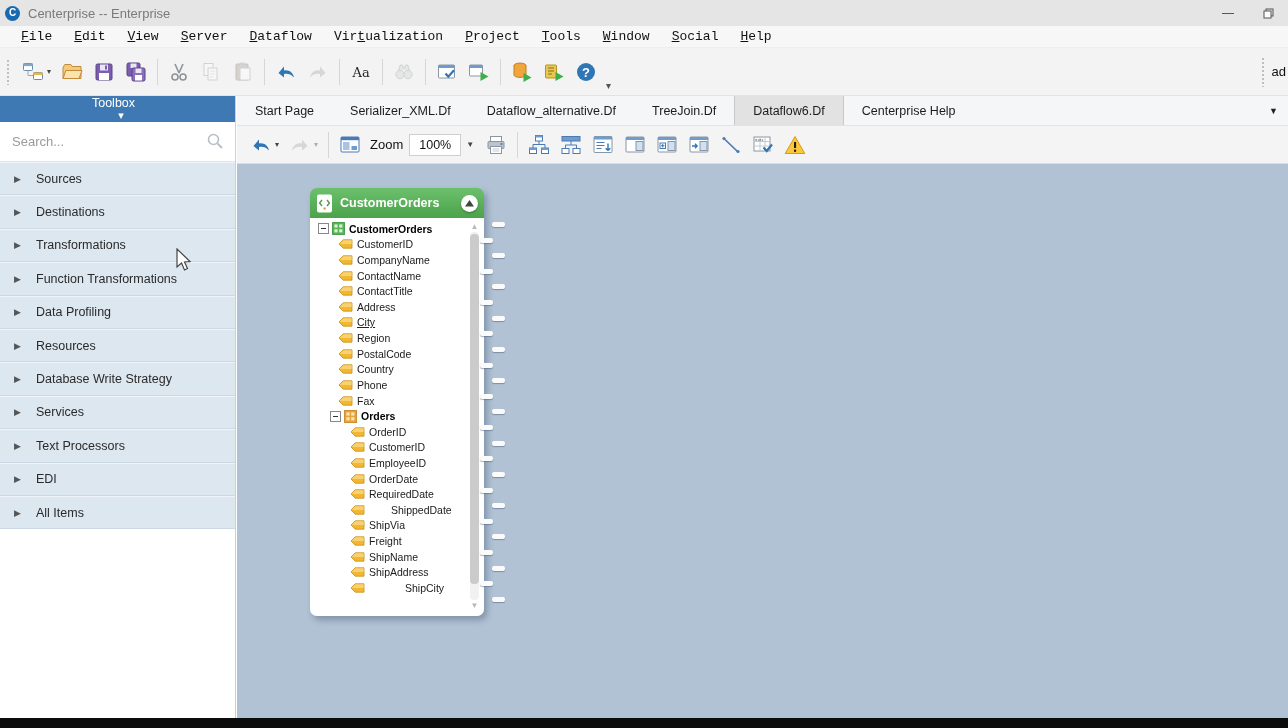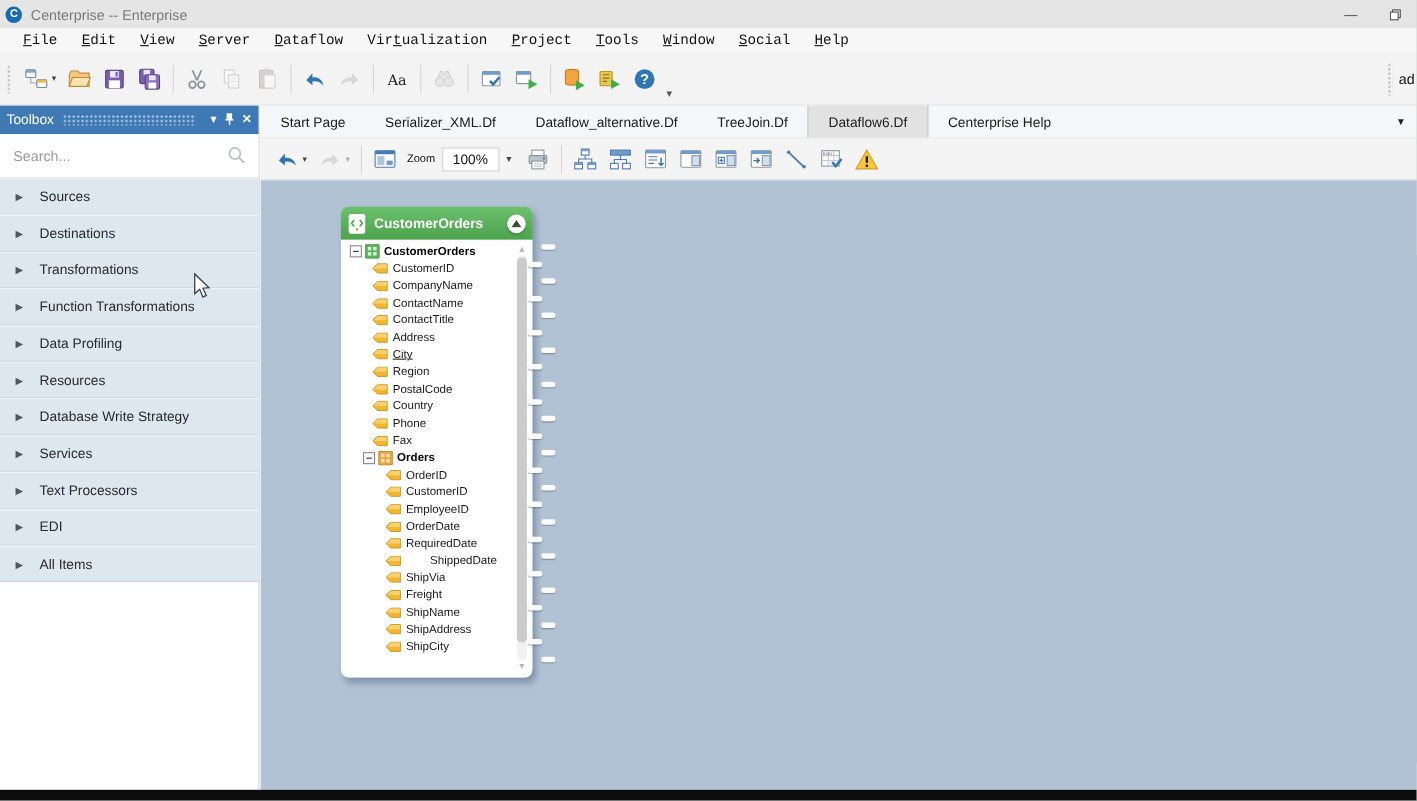--- a/index.html
+++ b/index.html
@@ -42,21 +42,21 @@
   .tsep{ width:1px; height:26px; background:#d6d6d6; margin:0 5px; }
   .overflow-chevron{ font-size:10px; color:#555; margin-left:4px; align-self:flex-end; padding-bottom:4px;}
   .user-badge{ margin-left:auto; margin-right:0; display:flex; align-items:center; height:100%; }
   .user-badge .grip{ height:30px; }
   .user-badge span{ font-size:13px; color:#111; padding-right:2px; }
 
   
   .left-panel{ position:absolute; left:0; top:96px; width:236px; height:622px;
                background:#fff; border-right:1px solid #cfcfcf; }
   .panel-header{ height:26px; background:#3e79b4; display:flex; align-items:center;
-                 padding:0 6px; color:#fff; }
+                 padding:0 6px; color:#fff;flex-direction:column; }
   .panel-title{ font-size:12.5px; margin-right:8px; }
   .panel-drag{ flex:1; height:10px; margin-right:6px;
                background-image:radial-gradient(rgba(255,255,255,.55) 1px, transparent 1.2px);
                background-size:4px 4px; }
   .panel-hbtn{ color:#fff; font-size:11px; margin-left:7px; cursor:pointer; line-height:1; }
   .panel-search{ height:40px; border-bottom:1px solid #e4e4e4; position:relative; background:#fff; }
   .panel-search input{ width:100%; height:100%; border:none; outline:none;
         padding:0 34px 0 12px; font-size:13px; color:#333; font-family:inherit; }
   .panel-search input::placeholder{ color:#9a9a9a; }
   .search-glass{ position:absolute; right:12px; top:11px; width:16px; height:16px; }
@@ -72,21 +72,21 @@
   .tab{ display:flex; align-items:center; padding:0 18px; font-size:12.5px;
         color:#1c1c1c; cursor:pointer; }
   .tab.active{ background:#e2e2e2; border-left:1px solid #c8c8c8; border-right:1px solid #c8c8c8; }
   .tab-overflow{ margin-left:auto; align-self:center; font-size:9px; color:#222;
                  padding-right:10px; cursor:pointer; }
 
   
   .toolbar2{ position:absolute; left:237px; top:126px; width:1051px; height:38px;
              background:#f4f4f4; border-bottom:1px solid #d9dde1;
              display:flex; align-items:center; padding-left:8px; }
-  .zoom-label{ font-size:10px; color:#111; margin:0 6px 0 4px; }
+  .zoom-label{ font-size:13px; color:#111; margin:0 6px 0 4px; }
   .zoom-box{ width:52px; height:22px; background:#fff; border:1px solid #cfcfcf;
              font-size:12.5px; color:#111; display:flex; align-items:center;
              justify-content:center; }
   .zoom-caret{ font-size:8px; color:#444; margin:0 6px 0 5px; cursor:pointer; }
 
   
   .canvas{ position:absolute; left:237px; top:164px; width:1051px; height:554px;
            background:#b1c2d4; }
   .bottom-bar{ position:absolute; left:0; top:718px; width:1288px; height:10px; background:#0c0c0c; }
 
@@ -775,21 +775,21 @@
             </div>
             <div class="trow" style="padding-left: 36px;">
               <span class="tag-icon">
                 <svg viewBox="0 0 15 10">
                   <path d="M14 .8H5.2L1 5l4.2 4.2H14z" fill="#f2b630" stroke="#c98f14" stroke-width=".8"></path>
                   <path d="M13.6 1.2H5.4L1.7 5h11.9z" fill="#f8d172"></path>
                 </svg>
               </span>
               <span class="lbl">ShipAddress</span>
             </div>
-            <div class="trow" style="padding-left: 36px;">
+            <div class="trow" style="padding-left: 36px; gap: 36px;">
               <span class="tag-icon">
                 <svg viewBox="0 0 15 10">
                   <path d="M14 .8H5.2L1 5l4.2 4.2H14z" fill="#f2b630" stroke="#c98f14" stroke-width=".8"></path>
                   <path d="M13.6 1.2H5.4L1.7 5h11.9z" fill="#f8d172"></path>
                 </svg>
               </span>
               <span class="lbl">ShipCity</span>
             </div>
           </div>
         <div class="nscroll">

